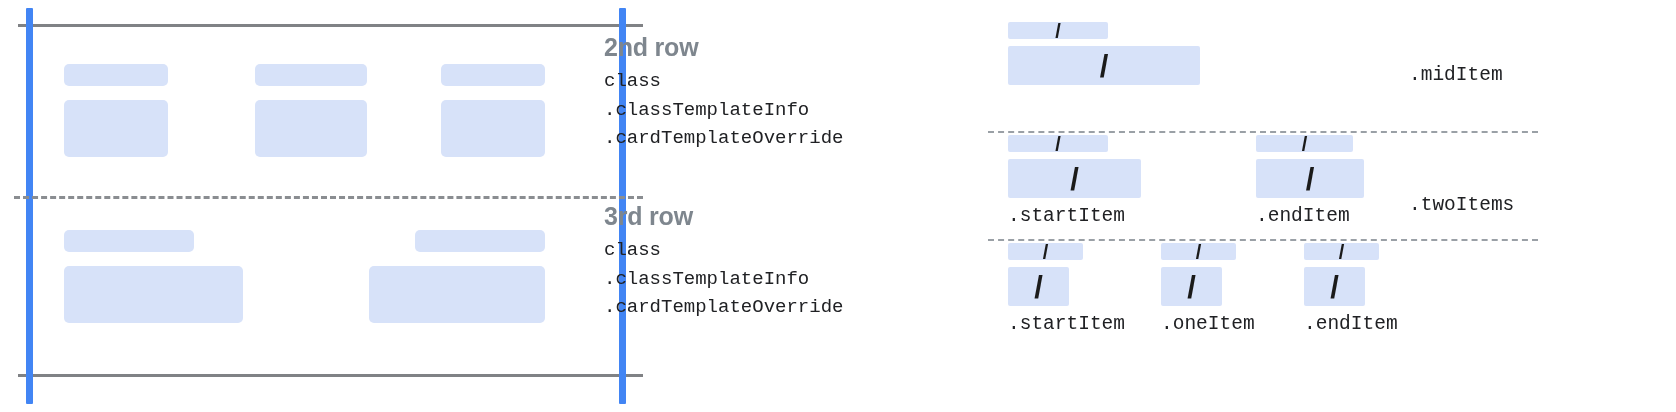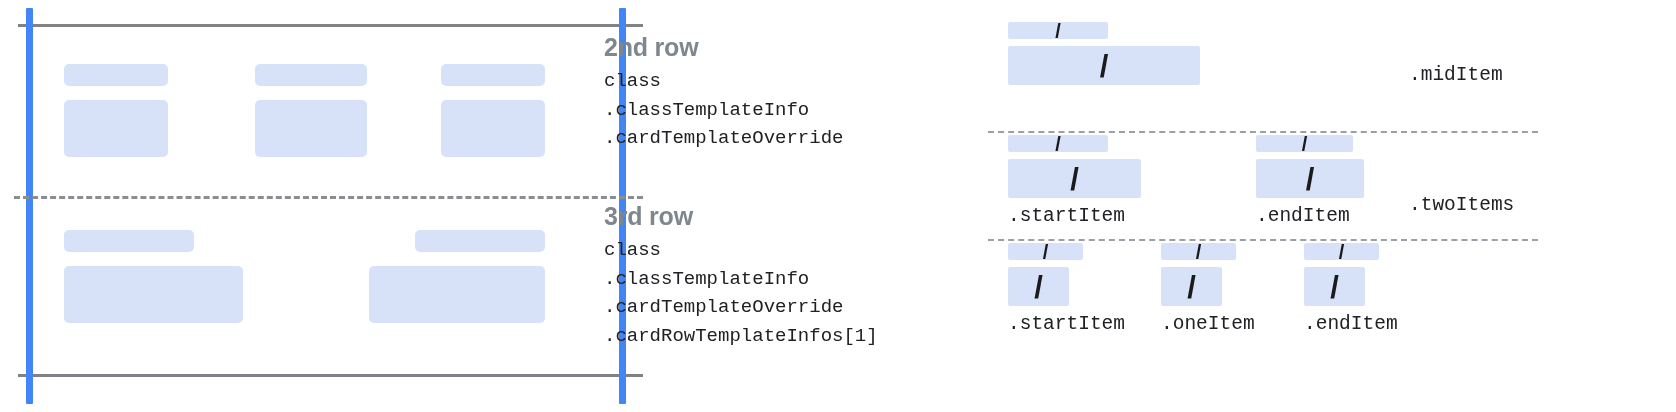--- a/index.html
+++ b/index.html
@@ -224,21 +224,20 @@
       <div class="legend-code">class</div>
       <div class="legend-code">.classTemplateInfo</div>
       <div class="legend-code">.cardTemplateOverride</div>
     </div>
 
     <div class="legend-block b2">
       <div class="legend-heading">3rd row</div>
       <div class="legend-code">class</div>
       <div class="legend-code">.classTemplateInfo</div>
       <div class="legend-code">.cardTemplateOverride</div>
-      <div class="legend-code">.cardRowTemplateInfos[1]</div>
     </div>
   </div>
 
   <div class="right-panel">
 
     <div class="variant-sep sep1"></div>
     <div class="variant-sep sep2"></div>
 
     <div class="variant v1">
       <div class="item-col" style="left:24px; width:192px;">

